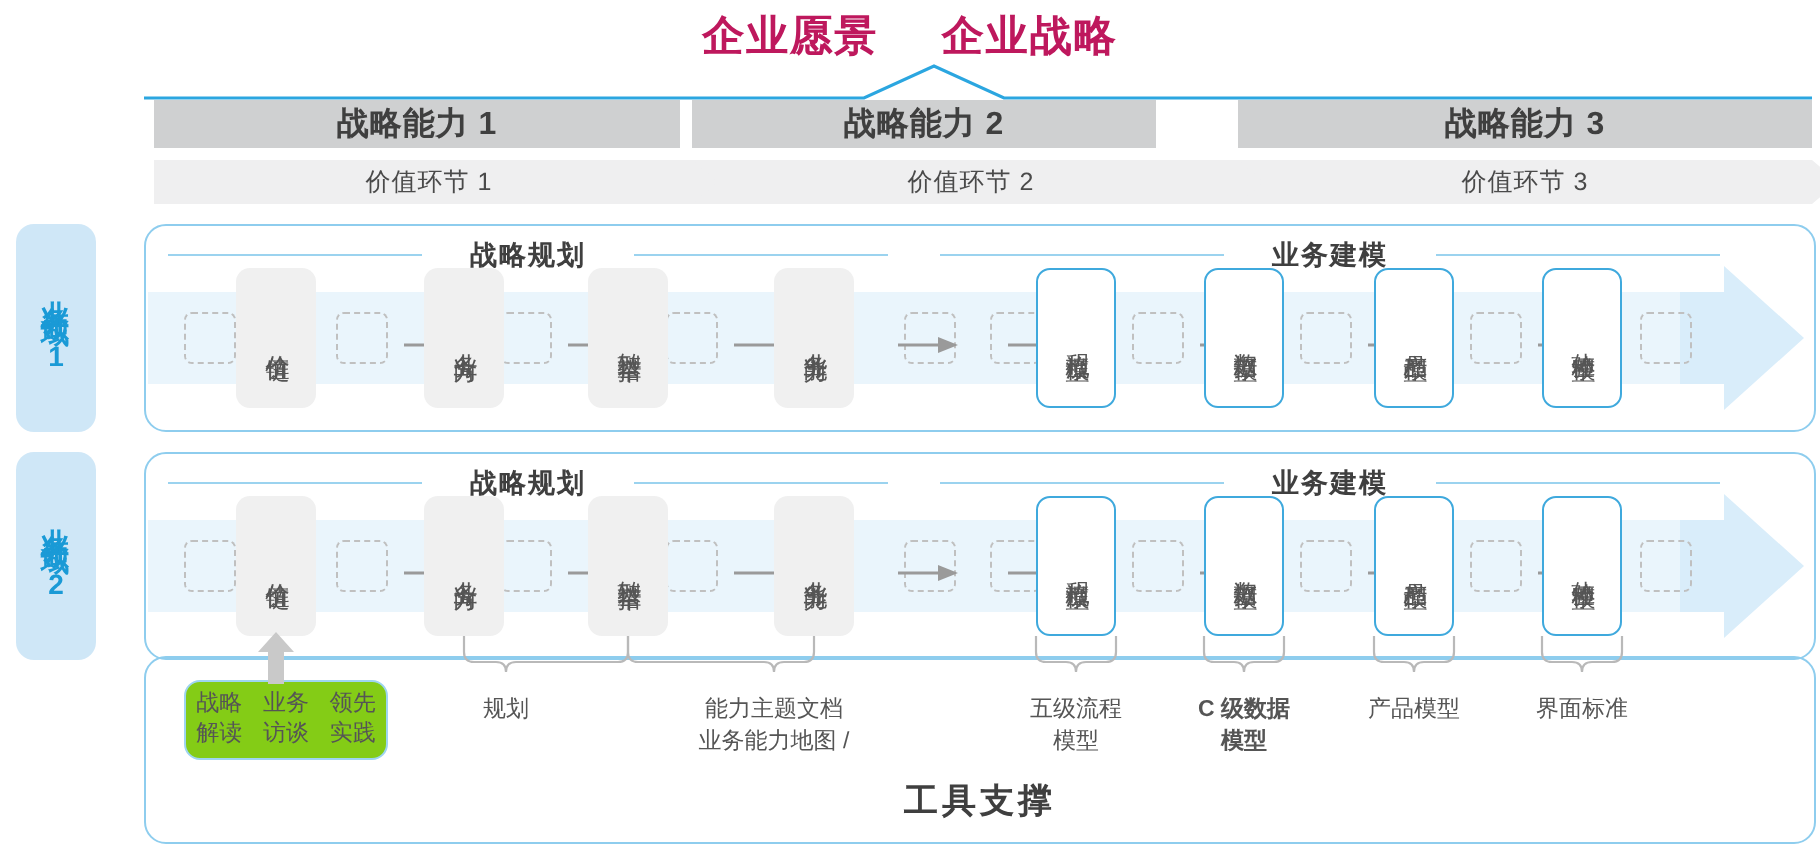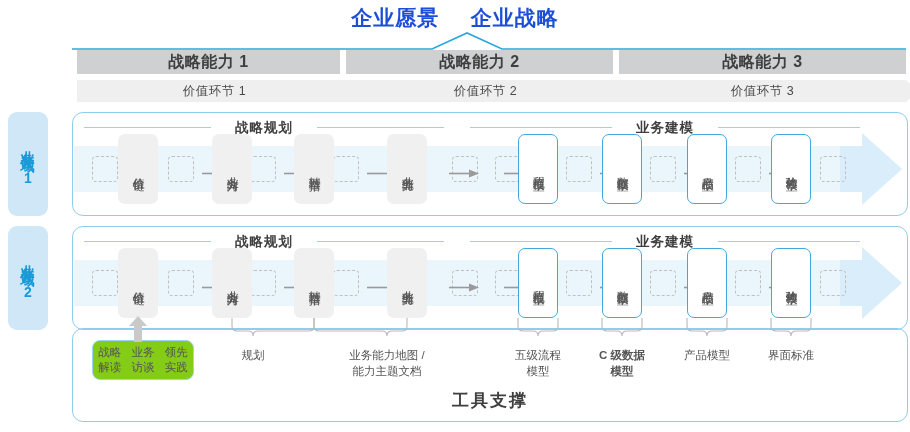--- a/index.html
+++ b/index.html
@@ -2,21 +2,21 @@
 <html><head>
 <meta charset="utf-8">
 <style>
   html,body{margin:0;padding:0;background:#ffffff;}
   body{width:910px;height:432px;position:relative;overflow:hidden;
        font-family:"Liberation Sans","DejaVu Sans",sans-serif;color:#4a4a4a;}
   .abs{position:absolute;}
 
   
   #title{top:4px;left:0;width:910px;text-align:center;font-size:21px;font-weight:bold;
-         letter-spacing:1px;color:#1d4ed8;}
+         letter-spacing:1px;color:#be185d;}
   #title span{display:inline-block;}
   #title .gap{width:18px;}
 
   
   #topline{left:72px;top:30px;width:834px;height:22px;}
 
   
   .cap-bar{top:50px;height:24px;background:#cfd0d1;color:#3f3f3f;
            font-size:16px;font-weight:bold;display:flex;align-items:center;
            justify-content:center;letter-spacing:.5px;}
@@ -83,21 +83,21 @@
   <span class="gap"></span>
   <span>企业战略</span>
 </div>
 
 <svg class="abs" id="topline" viewBox="0 0 834 22" width="834" height="22">
   <polyline points="0,19 360,19 395,3 430,19 834,19" fill="none" stroke="#2ba6e0" stroke-width="1.6"></polyline>
 </svg>
 
 <div id="cap-row">
     <div class="abs cap-bar" style="left: 77px; width: 263px;">战略能力 1</div>
-    <div class="abs cap-bar" style="left: 346px; width: 267px;">战略能力 2</div>
+    <div class="abs cap-bar" style="left: 346px; width: 232px;">战略能力 2</div>
     <div class="abs cap-bar" style="left: 619px; width: 287px;">战略能力 3</div>
   </div>
 <div id="val-row">
     <div class="abs val-chev" style="left: 77px; width: 275px; clip-path: polygon(0px 0px, calc(100% - 13px) 0px, 100% 50%, calc(100% - 13px) 100%, 0px 100%); padding-right: 13px;">价值环节 1</div>
     <div class="abs val-chev" style="left: 346px; width: 279px; clip-path: polygon(0px 0px, calc(100% - 13px) 0px, 100% 50%, calc(100% - 13px) 100%, 0px 100%, 13px 50%); padding-right: 13px;">价值环节 2</div>
     <div class="abs val-chev" style="left: 619px; width: 287px; clip-path: polygon(0px 0px, calc(100% - 13px) 0px, 100% 50%, calc(100% - 13px) 100%, 0px 100%, 13px 50%); padding-right: 13px;">价值环节 3</div>
   </div>
 
 <div id="domain-col">
     <div class="abs domain" style="top: 112px; height: 104px;">
@@ -282,22 +282,22 @@
     <svg class="abs brk" width="86" height="22" viewBox="0 0 86 22" style="left: 230px; top: 318px;">
       <path d="M2,0 L2,8 Q2,13 7,13 L18,13 Q23,13 23,18 Q23,13 28,13 L79,13 Q84,13 84,8 L84,0" fill="none" stroke="#b9b9b9" stroke-width="1.1"></path>
     </svg>
     <div class="cap" style="left: 193px; top: 348px; width: 120px;">
       <div>规划</div>
     </div>
     <svg class="abs brk" width="97" height="22" viewBox="0 0 97 22" style="left: 312px; top: 318px;">
       <path d="M2,0 L2,8 Q2,13 7,13 L70,13 Q75,13 75,18 Q75,13 80,13 L90,13 Q95,13 95,8 L95,0" fill="none" stroke="#b9b9b9" stroke-width="1.1"></path>
     </svg>
     <div class="cap" style="left: 327px; top: 348px; width: 120px;">
+      <div>能力主题文档</div>
       <div>业务能力地图 /</div>
-      <div>能力主题文档</div>
     </div>
     <svg class="abs brk" width="44" height="22" viewBox="0 0 44 22" style="left: 516px; top: 318px;">
       <path d="M2,0 L2,8 Q2,13 7,13 L17,13 Q22,13 22,18 Q22,13 27,13 L37,13 Q42,13 42,8 L42,0" fill="none" stroke="#b9b9b9" stroke-width="1.1"></path>
     </svg>
     <div class="cap" style="left: 478px; top: 348px; width: 120px;">
       <div>五级流程</div>
       <div>模型</div>
     </div>
     <svg class="abs brk" width="44" height="22" viewBox="0 0 44 22" style="left: 600px; top: 318px;">
       <path d="M2,0 L2,8 Q2,13 7,13 L17,13 Q22,13 22,18 Q22,13 27,13 L37,13 Q42,13 42,8 L42,0" fill="none" stroke="#b9b9b9" stroke-width="1.1"></path>

